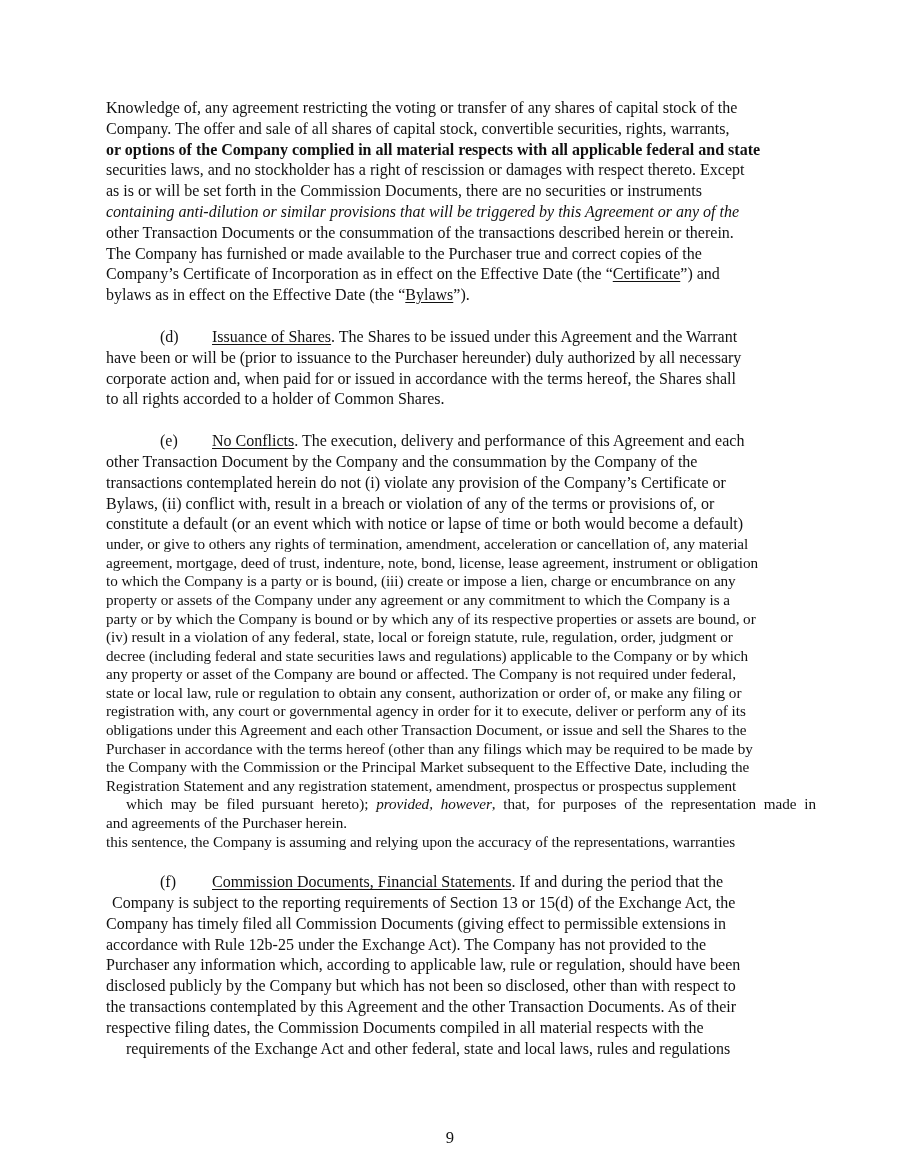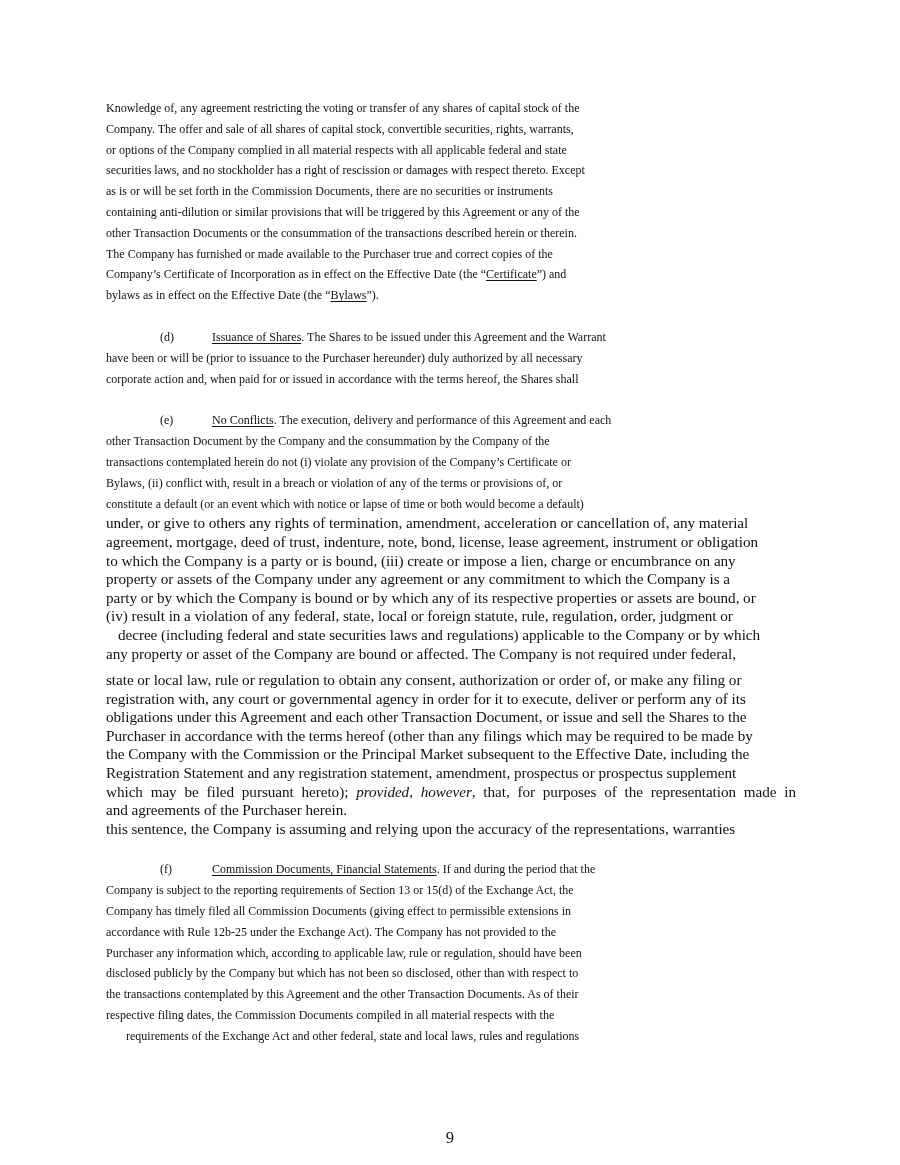--- a/index.html
+++ b/index.html
@@ -6,93 +6,94 @@
     body { width: 900px; height: 1165px; position: relative; overflow: hidden; }
     .page {
       position: absolute; left: 106px; top: 98px; width: 690px;
       font-family: "Liberation Serif", "DejaVu Serif", serif;
       color: #111111;
     }
     .para { margin: 0; }
     .line {
       display: block; white-space: nowrap;
       text-align: justify; text-align-last: justify;
-      font-size: 12px; line-height: 20.8px; height: 20.8px;
+      font-size: 16px; line-height: 20.8px; height: 20.8px;
     }
     .line.last { text-align-last: left; }
     .tight .line { font-size: 15.2px; line-height: 18.6px; height: 18.6px; letter-spacing: -0.05px; }
     .u { text-decoration: underline; text-underline-offset: 2px; }
     .i { font-style: italic; }
     .gap { height: 21px; }
     .page-number {
       position: absolute; left: 0; width: 900px; top: 1128px; text-align: center;
       font-family: "Liberation Serif", "DejaVu Serif", serif; font-size: 16.6px; color: #111;
     }
     .hd { white-space: pre; }
   </style>
 </head>
 <body>
 
 <div class="page">
 
   <div class="para">
     <span class="line" style="word-spacing: 0px; text-align: left; text-align-last: left;">Knowledge of, any agreement restricting the voting or transfer of any shares of capital stock of the</span>
     <span class="line" style="word-spacing: 0px; text-align: left; text-align-last: left;">Company. The offer and sale of all shares of capital stock, convertible securities, rights, warrants,</span>
-    <span class="line" style="word-spacing: 0px; text-align: left; text-align-last: left;">or options of the Company complied in all material respects with all applicable federal and state</span>
+    <span class="line" style="word-spacing: 0px; text-align: left; text-align-last: left; font-weight: bold;">or options of the Company complied in all material respects with all applicable federal and state</span>
     <span class="line" style="word-spacing: 0px; text-align: left; text-align-last: left;">securities laws, and no stockholder has a right of rescission or damages with respect thereto. Except</span>
     <span class="line" style="word-spacing: 0px; text-align: left; text-align-last: left;">as is or will be set forth in the Commission Documents, there are no securities or instruments</span>
-    <span class="line" style="word-spacing: 0px; text-align: right; text-align-last: left;">containing anti-dilution or similar provisions that will be triggered by this Agreement or any of the</span>
+    <span class="line" style="word-spacing: 0px; text-align: right; text-align-last: left; font-style: italic;">containing anti-dilution or similar provisions that will be triggered by this Agreement or any of the</span>
     <span class="line" style="word-spacing: 0px; text-align: left; text-align-last: left;">other Transaction Documents or the consummation of the transactions described herein or therein.</span>
     <span class="line" style="word-spacing: 0px; text-align: center; text-align-last: left;">The Company has furnished or made available to the Purchaser true and correct copies of the</span>
     <span class="line" style="word-spacing: 0px; text-align: left; text-align-last: left;"><span>Company’s Certificate of Incorporation as in effect on the Effective Date (the “</span><span class="u">Certificate</span><span>”) and</span></span>
     <span class="line last"><span>bylaws as in effect on the Effective Date (the “</span><span class="u">Bylaws</span><span>”).</span></span>
   </div>
 
   <div class="gap"></div>
 
   <div class="para">
     <span class="line" style="padding-left: 54px; width: 636px; word-spacing: 0px; text-align: left; text-align-last: left;"><span style="display:inline-block; width:52px;">(d)</span><span class="u">Issuance of Shares</span><span>. The Shares to be issued under this Agreement and the Warrant</span></span>
     <span class="line" style="word-spacing: 0px; text-align: left; text-align-last: left;">have been or will be (prior to issuance to the Purchaser hereunder) duly authorized by all necessary</span>
     <span class="line" style="word-spacing: 0px; text-align: left; text-align-last: left;">corporate action and, when paid for or issued in accordance with the terms hereof, the Shares shall</span>
+    <span class="line last">to all rights accorded to a holder of Common Shares.</span>
   </div>
 
   <div class="gap"></div>
 
   <div class="para">
     <span class="line" style="padding-left: 54px; width: 636px; word-spacing: 0px; text-align: left; text-align-last: left;"><span style="display:inline-block; width:52px;">(e)</span><span class="u">No Conflicts</span><span>. The execution, delivery and performance of this Agreement and each</span></span>
     <span class="line" style="word-spacing: 0px; text-align: left; text-align-last: left;">other Transaction Document by the Company and the consummation by the Company of the</span>
     <span class="line" style="word-spacing: 0px; text-align: left; text-align-last: left;">transactions contemplated herein do not (i) violate any provision of the Company’s Certificate or</span>
     <span class="line" style="word-spacing: 0px; text-align: left; text-align-last: left;">Bylaws, (ii) conflict with, result in a breach or violation of any of the terms or provisions of, or</span>
     <span class="line" style="word-spacing: 0px; text-align: left; text-align-last: left;">constitute a default (or an event which with notice or lapse of time or both would become a default)</span>
     <div class="tight">
       <span class="line" style="word-spacing: 0px; text-align: left; text-align-last: left;">under, or give to others any rights of termination, amendment, acceleration or cancellation of, any material</span>
       <span class="line" style="word-spacing: 0px; text-align: left; text-align-last: left;">agreement, mortgage, deed of trust, indenture, note, bond, license, lease agreement, instrument or obligation</span>
       <span class="line" style="word-spacing: 0px; text-align: left; text-align-last: left;">to which the Company is a party or is bound, (iii) create or impose a lien, charge or encumbrance on any</span>
       <span class="line" style="word-spacing: 0px; text-align: left; text-align-last: left;">property or assets of the Company under any agreement or any commitment to which the Company is a</span>
       <span class="line" style="word-spacing: 0px; text-align: left; text-align-last: left;">party or by which the Company is bound or by which any of its respective properties or assets are bound, or</span>
       <span class="line" style="word-spacing: 0px; text-align: left; text-align-last: left;">(iv) result in a violation of any federal, state, local or foreign statute, rule, regulation, order, judgment or</span>
-      <span class="line" style="word-spacing: 0px; text-align: left; text-align-last: left; margin-left: 12px;">decree (including federal and state securities laws and regulations) applicable to the Company or by which</span>
+      <span class="line" style="word-spacing: 0px; text-align: left; text-align-last: left;">decree (including federal and state securities laws and regulations) applicable to the Company or by which</span>
       <span class="line" style="word-spacing: 0px; text-align: left; text-align-last: left;">any property or asset of the Company are bound or affected. The Company is not required under federal,</span>
-      <span class="line" style="word-spacing: 0px; text-align: left; text-align-last: left; margin-top: 8px;">state or local law, rule or regulation to obtain any consent, authorization or order of, or make any filing or</span>
+      <span class="line" style="word-spacing: 0px; text-align: left; text-align-last: left;">state or local law, rule or regulation to obtain any consent, authorization or order of, or make any filing or</span>
       <span class="line" style="word-spacing: 0px; text-align: left; text-align-last: left;">registration with, any court or governmental agency in order for it to execute, deliver or perform any of its</span>
       <span class="line" style="word-spacing: 0px; text-align: left; text-align-last: left;">obligations under this Agreement and each other Transaction Document, or issue and sell the Shares to the</span>
       <span class="line" style="word-spacing: 0px; text-align: left; text-align-last: left;">Purchaser in accordance with the terms hereof (other than any filings which may be required to be made by</span>
       <span class="line" style="word-spacing: 0px; text-align: left; text-align-last: left;">the Company with the Commission or the Principal Market subsequent to the Effective Date, including the</span>
       <span class="line" style="word-spacing: 0px; text-align: left; text-align-last: left;">Registration Statement and any registration statement, amendment, prospectus or prospectus supplement</span>
-      <span class="line" style="transform-origin: left center; transform: scaleX(1); width: 690.016px;"><span class="hd">which may be filed pursuant hereto); </span><span class="i">provided, however</span><span>, that, for purposes of the representation made in</span></span>
+      <span class="line" style="transform-origin: left center; transform: scaleX(1); width: 690.016px; margin-left: 20px;"><span class="hd">which may be filed pursuant hereto); </span><span class="i">provided, however</span><span>, that, for purposes of the representation made in</span></span>
       <span class="line last">and agreements of the Purchaser herein.</span>
       <span class="line" style="word-spacing: 0px; text-align: left; text-align-last: left;">this sentence, the Company is assuming and relying upon the accuracy of the representations, warranties</span>
     </div>
   </div>
 
   <div class="gap"></div>
 
   <div class="para">
     <span class="line" style="padding-left: 54px; width: 636px; word-spacing: 0px; text-align: left; text-align-last: left;"><span style="display:inline-block; width:52px;">(f)</span><span class="u">Commission Documents, Financial Statements</span><span>. If and during the period that the</span></span>
-    <span class="line" style="word-spacing: 0px; text-align: left; text-align-last: left;">Company is subject to the reporting requirements of Section 13 or 15(d) of the Exchange Act, the</span>
+    <span class="line" style="word-spacing: 0px; text-align: left; text-align-last: left; margin-left: 6px;">Company is subject to the reporting requirements of Section 13 or 15(d) of the Exchange Act, the</span>
     <span class="line" style="word-spacing: 0px; text-align: left; text-align-last: left;">Company has timely filed all Commission Documents (giving effect to permissible extensions in</span>
     <span class="line" style="word-spacing: 0px; text-align: left; text-align-last: left;">accordance with Rule 12b-25 under the Exchange Act). The Company has not provided to the</span>
     <span class="line" style="word-spacing: 0px; text-align: left; text-align-last: left;">Purchaser any information which, according to applicable law, rule or regulation, should have been</span>
     <span class="line" style="word-spacing: 0px; text-align: left; text-align-last: left;">disclosed publicly by the Company but which has not been so disclosed, other than with respect to</span>
     <span class="line" style="word-spacing: 0px; text-align: right; text-align-last: left;">the transactions contemplated by this Agreement and the other Transaction Documents. As of their</span>
     <span class="line" style="word-spacing: 0px; text-align: left; text-align-last: left;">respective filing dates, the Commission Documents compiled in all material respects with the</span>
     <span class="line" style="word-spacing: 0px; text-align: left; text-align-last: left; margin-left: 20px;">requirements of the Exchange Act and other federal, state and local laws, rules and regulations</span>
   </div>
 </div>
 

